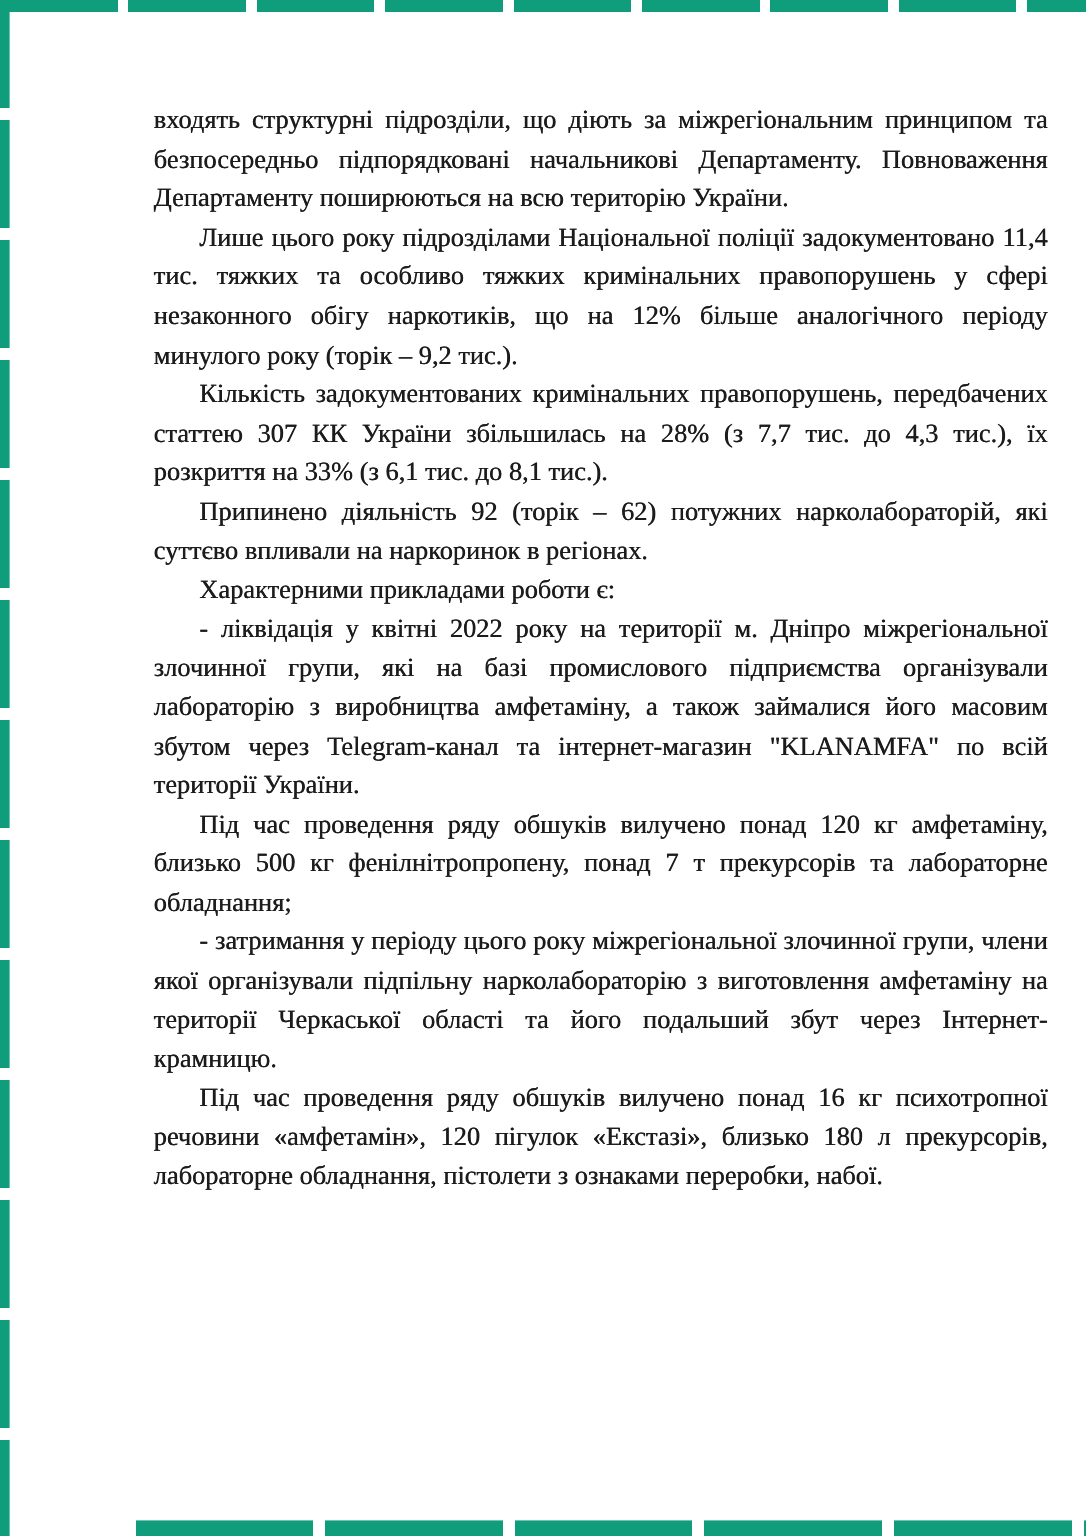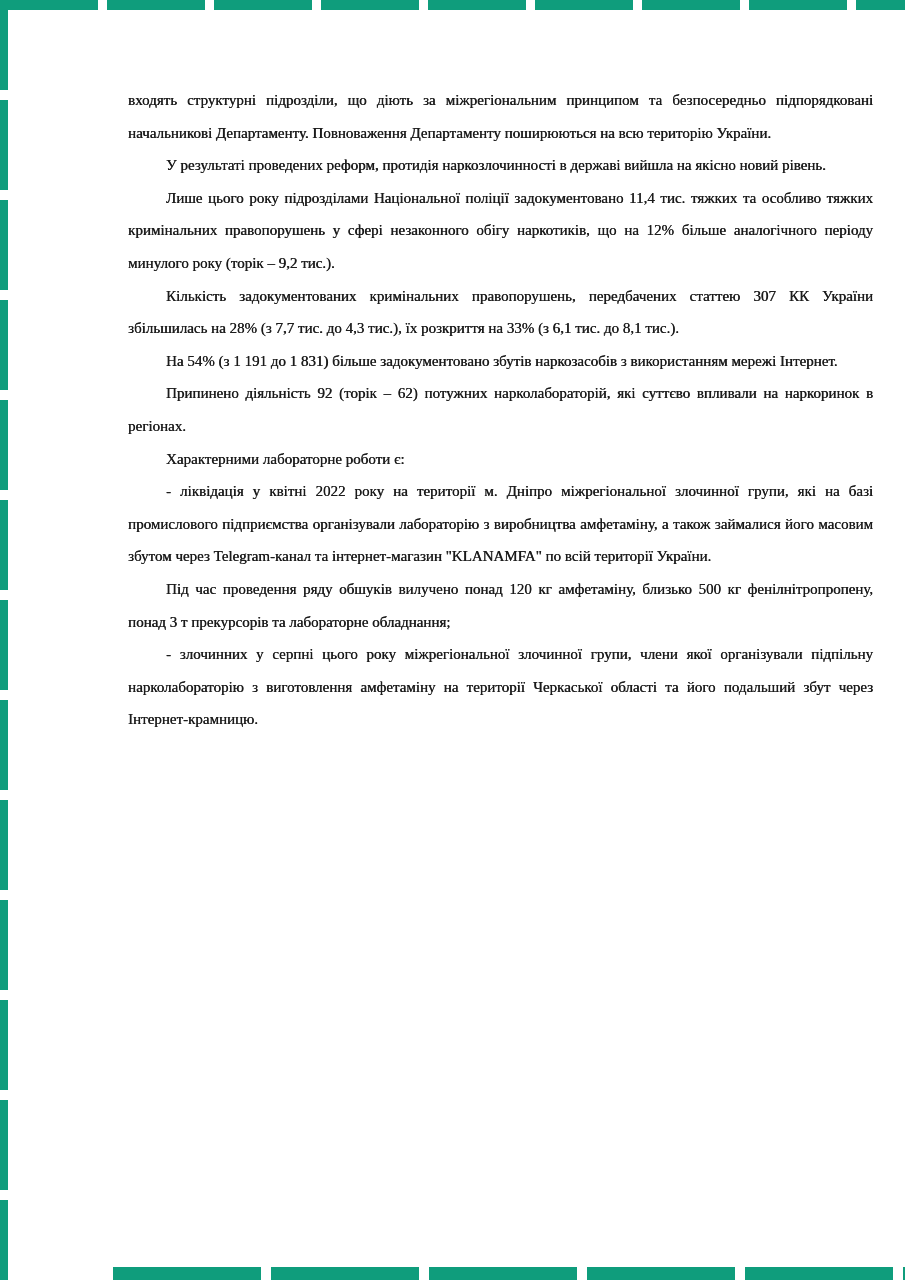--- a/index.html
+++ b/index.html
@@ -36,21 +36,21 @@
       var(--edge-color, #0f9d7c) 0 148px,
       transparent 148px 158px);
   }
   
   .content {
     position: absolute;
     left: 128px;
     top: 84px;
     width: 745px;
     font-family: "Liberation Serif", "DejaVu Serif", serif;
-    font-size: 15px;
+    font-size: 22px;
     line-height: 32.6px;
     color: var(--text-color, #1c1c1c);
     text-align: justify;
     text-shadow: 0.35px 0 0 currentColor; 
   }
   .content p {
     margin: 0;
     text-indent: 38px;
   }
   .content p.cont {
@@ -59,22 +59,21 @@
 </style>
 </head>
 <body>
 
 <div class="edge edge-top"></div>
 <div class="edge edge-left"></div>
 <div class="edge edge-bottom"></div>
 
 <main class="content">
   <p class="cont">входять структурні підрозділи, що діють за міжрегіональним принципом та безпосередньо підпорядковані начальникові Департаменту. Повноваження Департаменту поширюються на всю територію України.</p>
-  <p>У результаті проведених реформ, протидія наркозлочинності в державі вийшла на якісно новий рівень.</p>
   <p>Лише цього року підрозділами Національної поліції задокументовано 11,4 тис. тяжких та особливо тяжких кримінальних правопорушень у сфері незаконного обігу наркотиків, що на 12% більше аналогічного періоду минулого року (торік – 9,2 тис.).</p>
   <p>Кількість задокументованих кримінальних правопорушень, передбачених статтею 307 КК України збільшилась на 28% (з 7,7 тис. до 4,3 тис.), їх розкриття на 33% (з 6,1 тис. до 8,1 тис.).</p>
-  <p>На 54% (з 1 191 до 1 831) більше задокументовано збутів наркозасобів з використанням мережі Інтернет.</p>
   <p>Припинено діяльність 92 (торік – 62) потужних нарколабораторій, які суттєво впливали на наркоринок в регіонах.</p>
-  <p>Характерними лабораторне роботи є:</p>
+  <p>Характерними прикладами роботи є:</p>
   <p>- ліквідація у квітні 2022 року на території м. Дніпро міжрегіональної злочинної групи, які на базі промислового підприємства організували лабораторію з виробництва амфетаміну, а також займалися його масовим збутом через Telegram-канал та інтернет-магазин "KLANAMFA" по всій території України.</p>
-  <p>Під час проведення ряду обшуків вилучено понад 120 кг амфетаміну, близько 500 кг фенілнітропропену, понад 3 т прекурсорів та лабораторне обладнання;</p>
-  <p>- злочинних у серпні цього року міжрегіональної злочинної групи, члени якої організували підпільну нарколабораторію з виготовлення амфетаміну на території Черкаської області та його подальший збут через Інтернет-крамницю.</p>
+  <p>Під час проведення ряду обшуків вилучено понад 120 кг амфетаміну, близько 500 кг фенілнітропропену, понад 7 т прекурсорів та лабораторне обладнання;</p>
+  <p>- затримання у періоду цього року міжрегіональної злочинної групи, члени якої організували підпільну нарколабораторію з виготовлення амфетаміну на території Черкаської області та його подальший збут через Інтернет-крамницю.</p>
+  <p>Під час проведення ряду обшуків вилучено понад 16 кг психотропної речовини «амфетамін», 120 пігулок «Екстазі», близько 180 л прекурсорів, лабораторне обладнання, пістолети з ознаками переробки, набої.</p>
 </main>
 
 </body></html>

